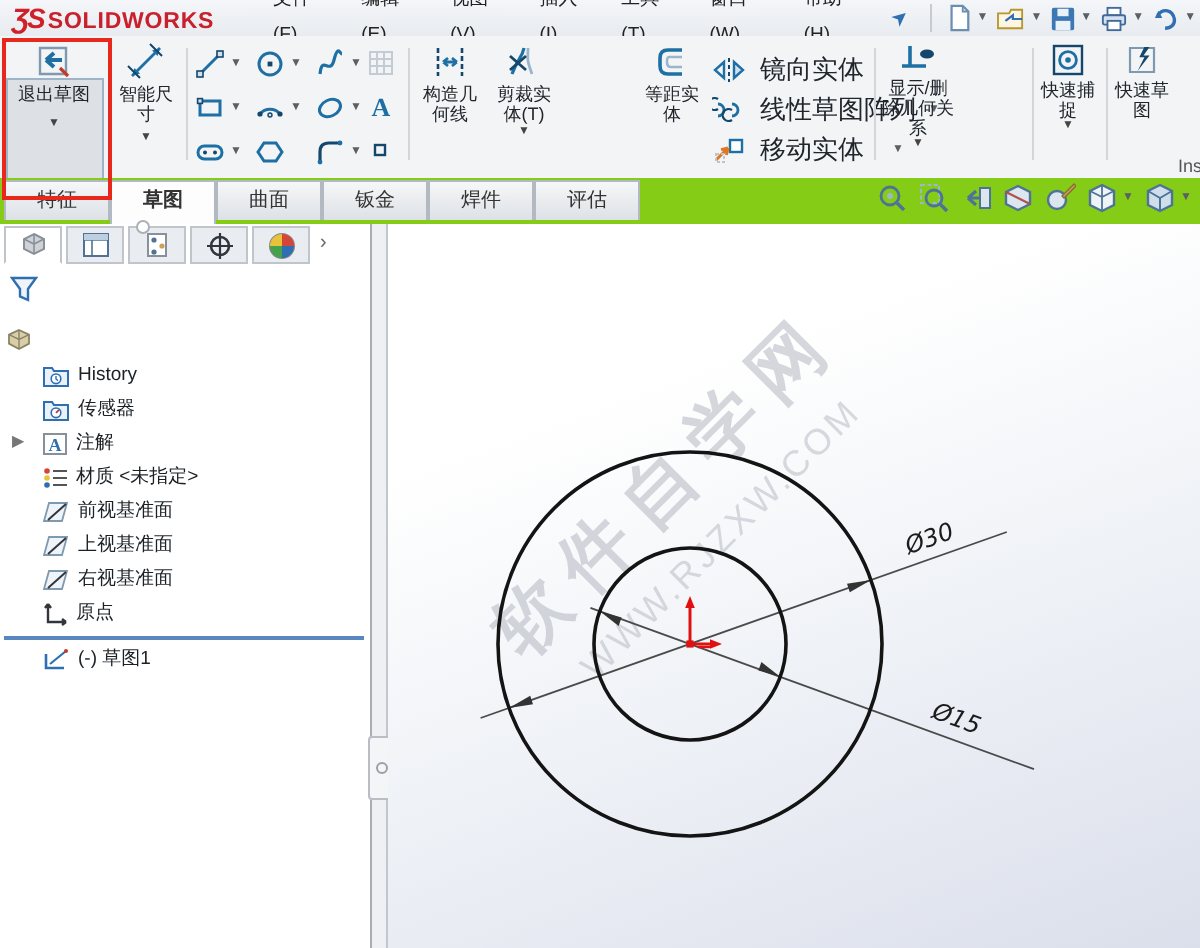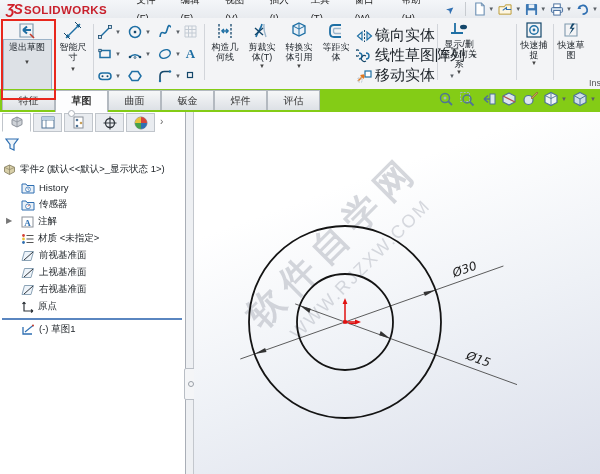--- a/index.html
+++ b/index.html
@@ -18,21 +18,21 @@
   .dd{color:#5a6066;font-size:6px;margin-left:2px;}
   
   #ribbon{position:absolute;left:0;top:18px;width:600px;height:71px;background:#f3f4f6;border-bottom:1px solid #d8dbdf;}
   .bigbtn{position:absolute;top:3px;display:flex;flex-direction:column;align-items:center;text-align:center;line-height:1.12;color:#20262c;}
   .bigbtn .lbl{margin-top:1px;}
   .vsep{position:absolute;top:6px;width:1px;height:56px;background:#d2d5da;}
   .cell{position:absolute;display:flex;align-items:center;}
   .redbox{position:absolute;left:1px;top:19px;width:51px;height:77px;border:2px solid #e8271d;z-index:50;pointer-events:none;}
   .exitbg{position:absolute;left:3px;top:21px;width:47px;height:56px;background:#dde1e6;border:1px solid #9db4c9;}
   .minidd{position:absolute;font-size:6px;color:#444;}
-  .rowlbl{font-size:15px;white-space:nowrap;margin-left:2px;color:#20262c;}
+  .rowlbl{font-size:13px;white-space:nowrap;margin-left:7px;color:#20262c;}
   
   #tabrow{position:absolute;left:0;top:89px;width:600px;height:23px;background:#84cc16;border-bottom:1px solid #c9cdd2;}
   .cmtab{position:absolute;top:1px;width:53px;height:20px;line-height:20px;text-align:center;font-size:10px;color:#333;background:linear-gradient(#f6f7f8,#dde1e6);border:1px solid #b3b9c0;border-bottom:none;box-sizing:border-box;}
   .cmtab.active{background:#fdfdfe;font-weight:bold;height:22px;}
   .hud{position:absolute;top:2px;display:flex;align-items:center;gap:5px;}
   
   #panel{position:absolute;left:0;top:112px;width:186px;height:362px;background:#fff;border-right:1px solid #a9aeb6;box-sizing:border-box;}
   .ptab{position:absolute;top:1px;width:29px;height:19px;display:flex;align-items:center;justify-content:center;background:#e9ecf0;border:1px solid #c0c5cb;box-sizing:border-box;}
   .ptab.active{background:#fff;border-bottom-color:#fff;}
   .treerow{position:absolute;left:0;display:flex;align-items:center;height:15px;white-space:nowrap;font-size:9.5px;color:#1c2126;}
@@ -228,28 +228,20 @@
     <div class="bigbtn" style="left:246px;width:32px;">
       <svg width="20" height="20" viewBox="0 0 20 20">
         <path d="M4 16 C7 8,9 8,10 3" fill="none" stroke="#1e6fa4" stroke-width="1.6"></path>
         <path d="M14 16 C11 8,12 8,12 3" fill="none" stroke="#9bb6cc" stroke-width="1.4"></path>
         <path d="M3 7 l8 7 M3 14 l8 -7" stroke="#14476b" stroke-width="1.4"></path>
       </svg>
       <div class="lbl" style="width:30px;">剪裁实体(T)</div>
       <div class="minidd" style="position:static;margin-top:1px;">▼</div>
     </div>
 
-    <div class="bigbtn" style="left:282px;width:34px;">
-      <svg width="20" height="20" viewBox="0 0 20 20">
-        <path d="M10 2 l6 3 v7 l-6 3 l-6 -3 V5 z" fill="#eaf1f8" stroke="#1e6fa4" stroke-width="1.3"></path>
-        <path d="M10 2 v13 M4 5 l6 3 l6 -3" fill="none" stroke="#1e6fa4" stroke-width="1"></path>
-      </svg>
-      <div class="lbl" style="width:32px;">转换实体引用</div>
-      <div class="minidd" style="position:static;margin-top:1px;">▼</div>
-    </div>
 
     <div class="bigbtn" style="left:320px;width:32px;">
       <svg width="20" height="20" viewBox="0 0 20 20">
         <path d="M15 4 H8 Q4 4 4 8 v4 Q4 16 8 16 h7" fill="none" stroke="#1e6fa4" stroke-width="1.8"></path>
         <path d="M15 7.5 h-6.5 Q7.5 7.5 7.5 10 t2 2.5 H15" fill="none" stroke="#9bb6cc" stroke-width="1.3"></path>
       </svg>
       <div class="lbl" style="width:30px;">等距实体</div>
     </div>
 
     <div class="cell" style="left:356px;top:8px;">
@@ -413,21 +405,20 @@
         </svg>
     </div>
 
     <div class="treerow" style="left:3px;top:50px;">
       <span class="ticon">
         <svg width="13" height="12" viewBox="0 0 13 12">
             <path d="M6.5 1 l5 2.3 v4.5 l-5 2.7 -5 -2.7 V3.3 z" fill="#d8cfa8" stroke="#8a8366" stroke-width="0.9"></path>
             <path d="M6.5 1 v9.5 M1.5 3.3 l5 2.4 l5 -2.4" fill="none" stroke="#8a8366" stroke-width="0.7"></path>
           </svg>
       </span>
-      <span>零件2 (默认&lt;&lt;默认&gt;_显示状态 1&gt;)</span>
     </div>
 
     <div class="treerow" style="left:21px;top:68px;">
       <span class="ticon">
         <svg width="14" height="12" viewBox="0 0 14 12">
             <path d="M1 2 h4 l1 1.5 h7 V11 H1 z" fill="#eaf1f8" stroke="#2e6fb2" stroke-width="1"></path>
             <circle cx="7" cy="7.4" r="2.4" fill="#fff" stroke="#2e6fb2" stroke-width="0.8"></circle>
             <path d="M7 6 v1.5 l1 0.8" stroke="#2e6fb2" stroke-width="0.7" fill="none"></path>
           </svg>
       </span>

